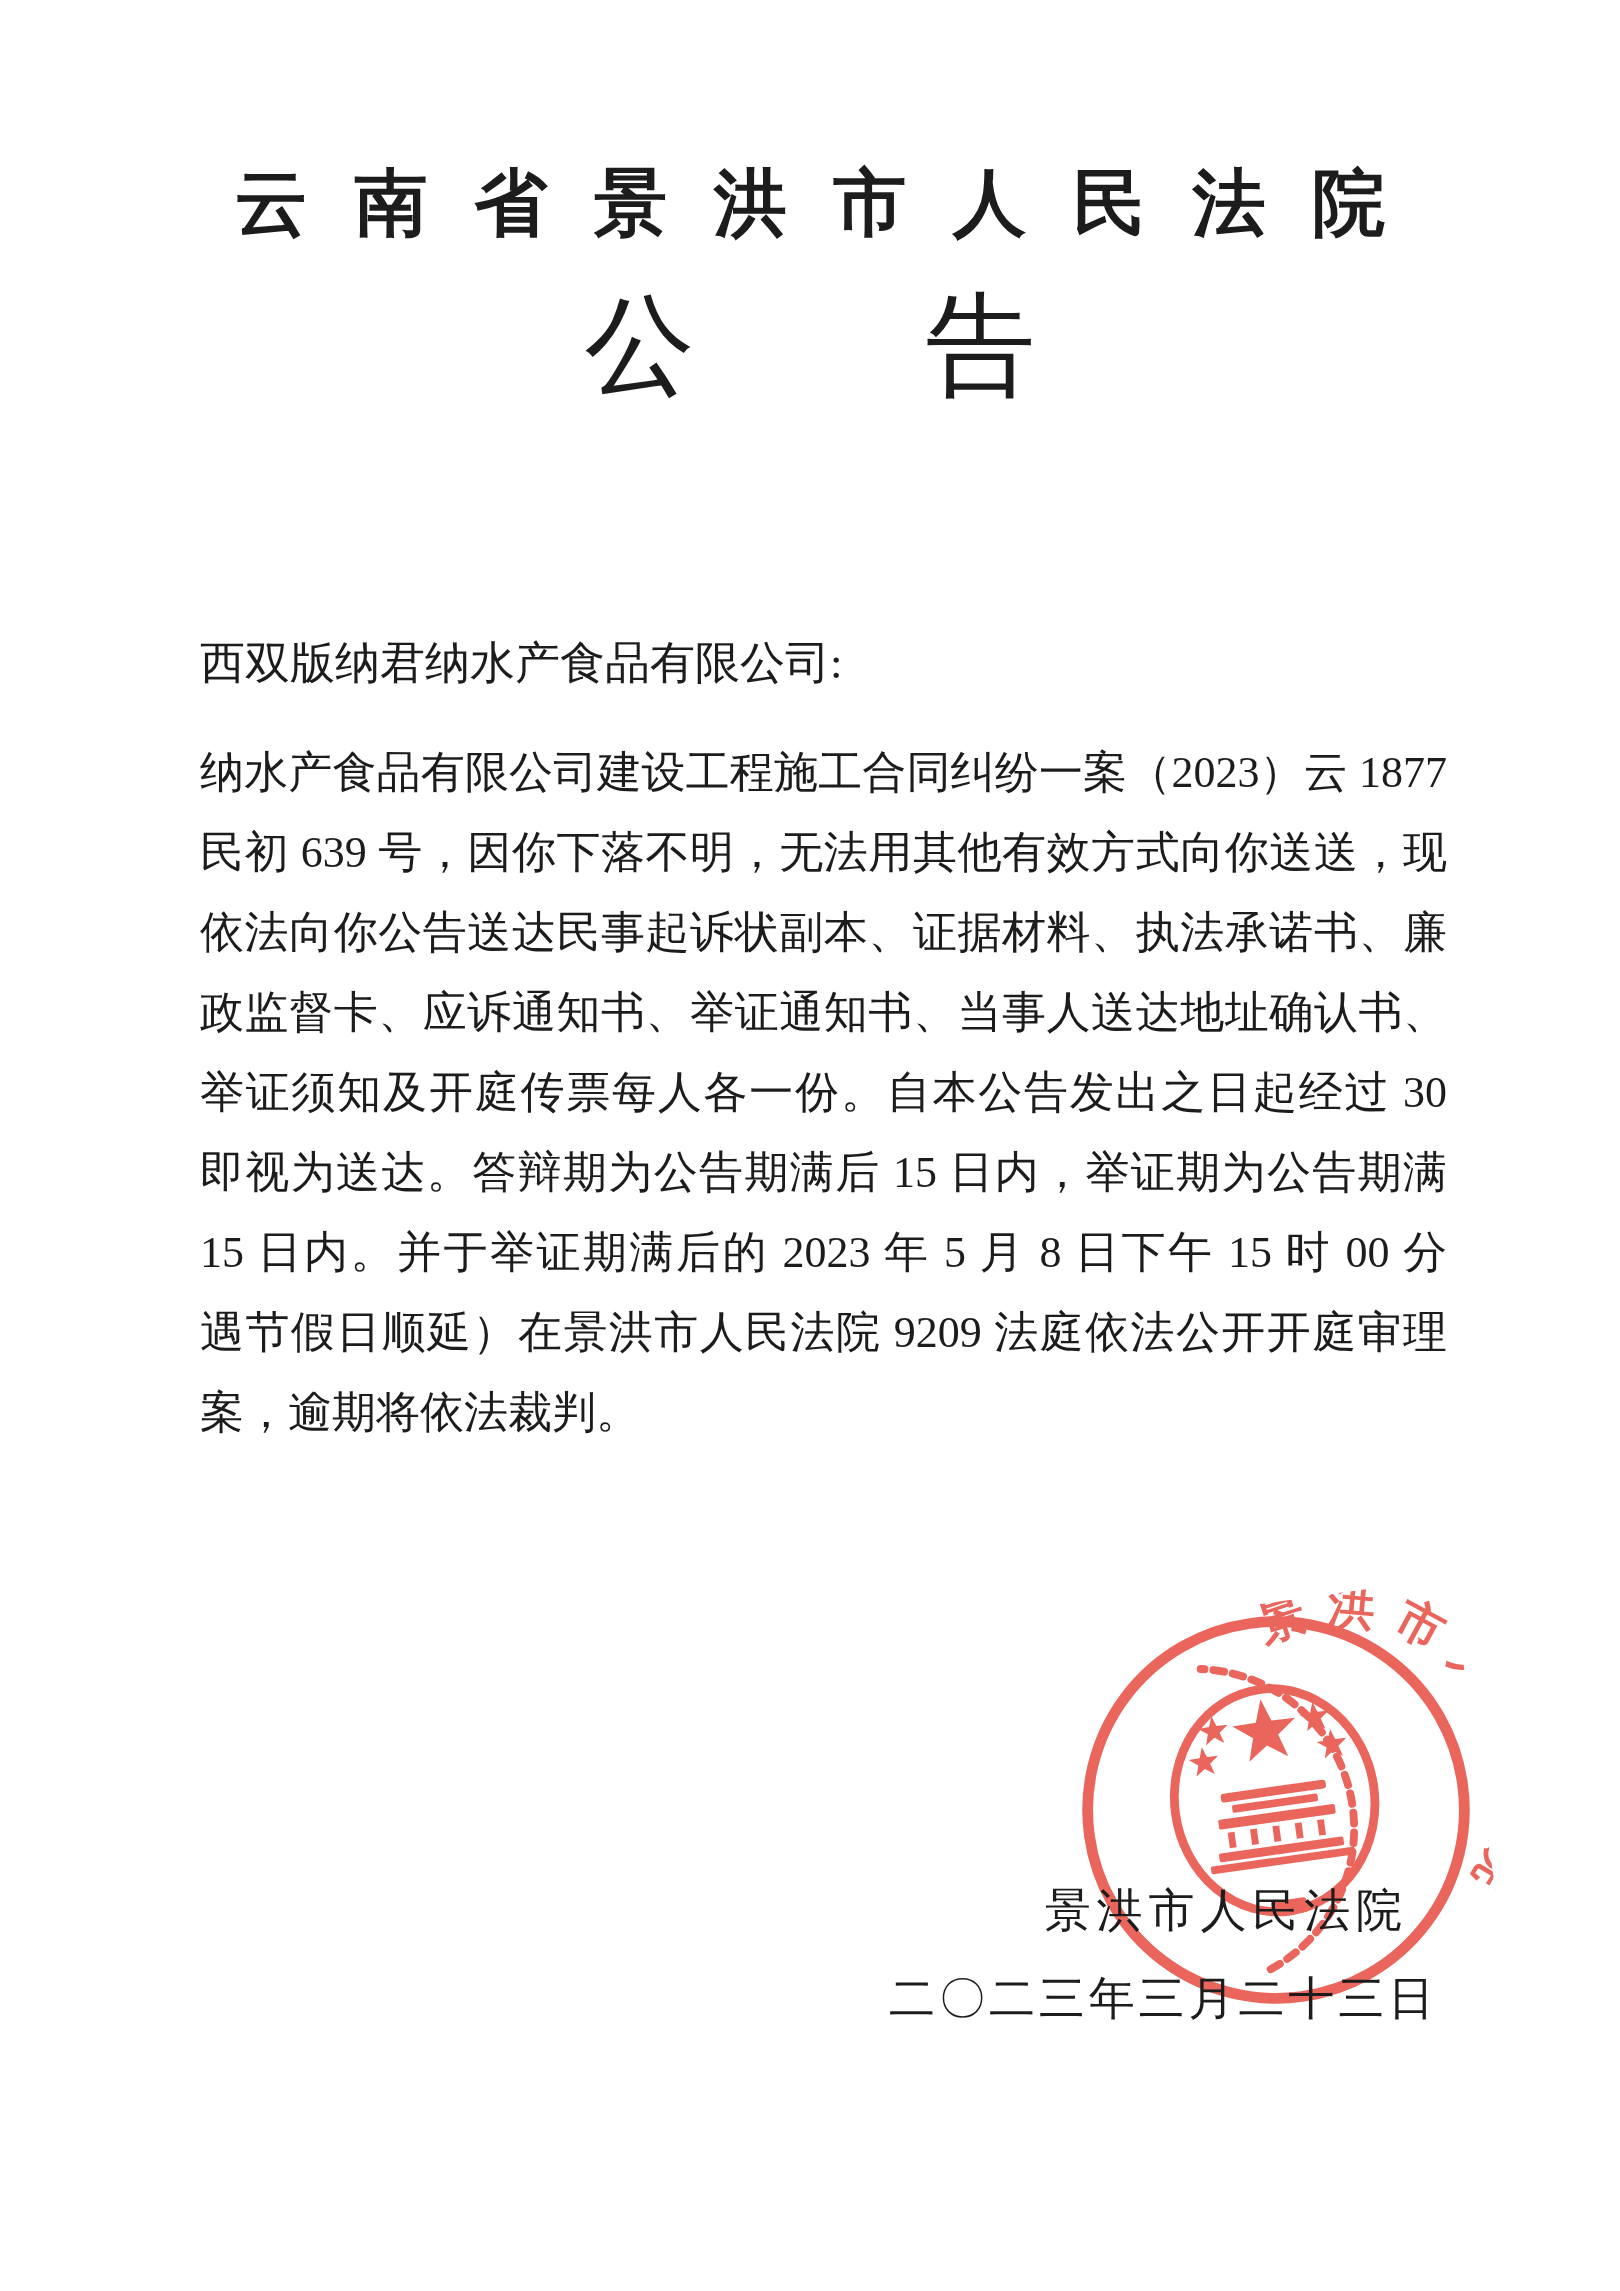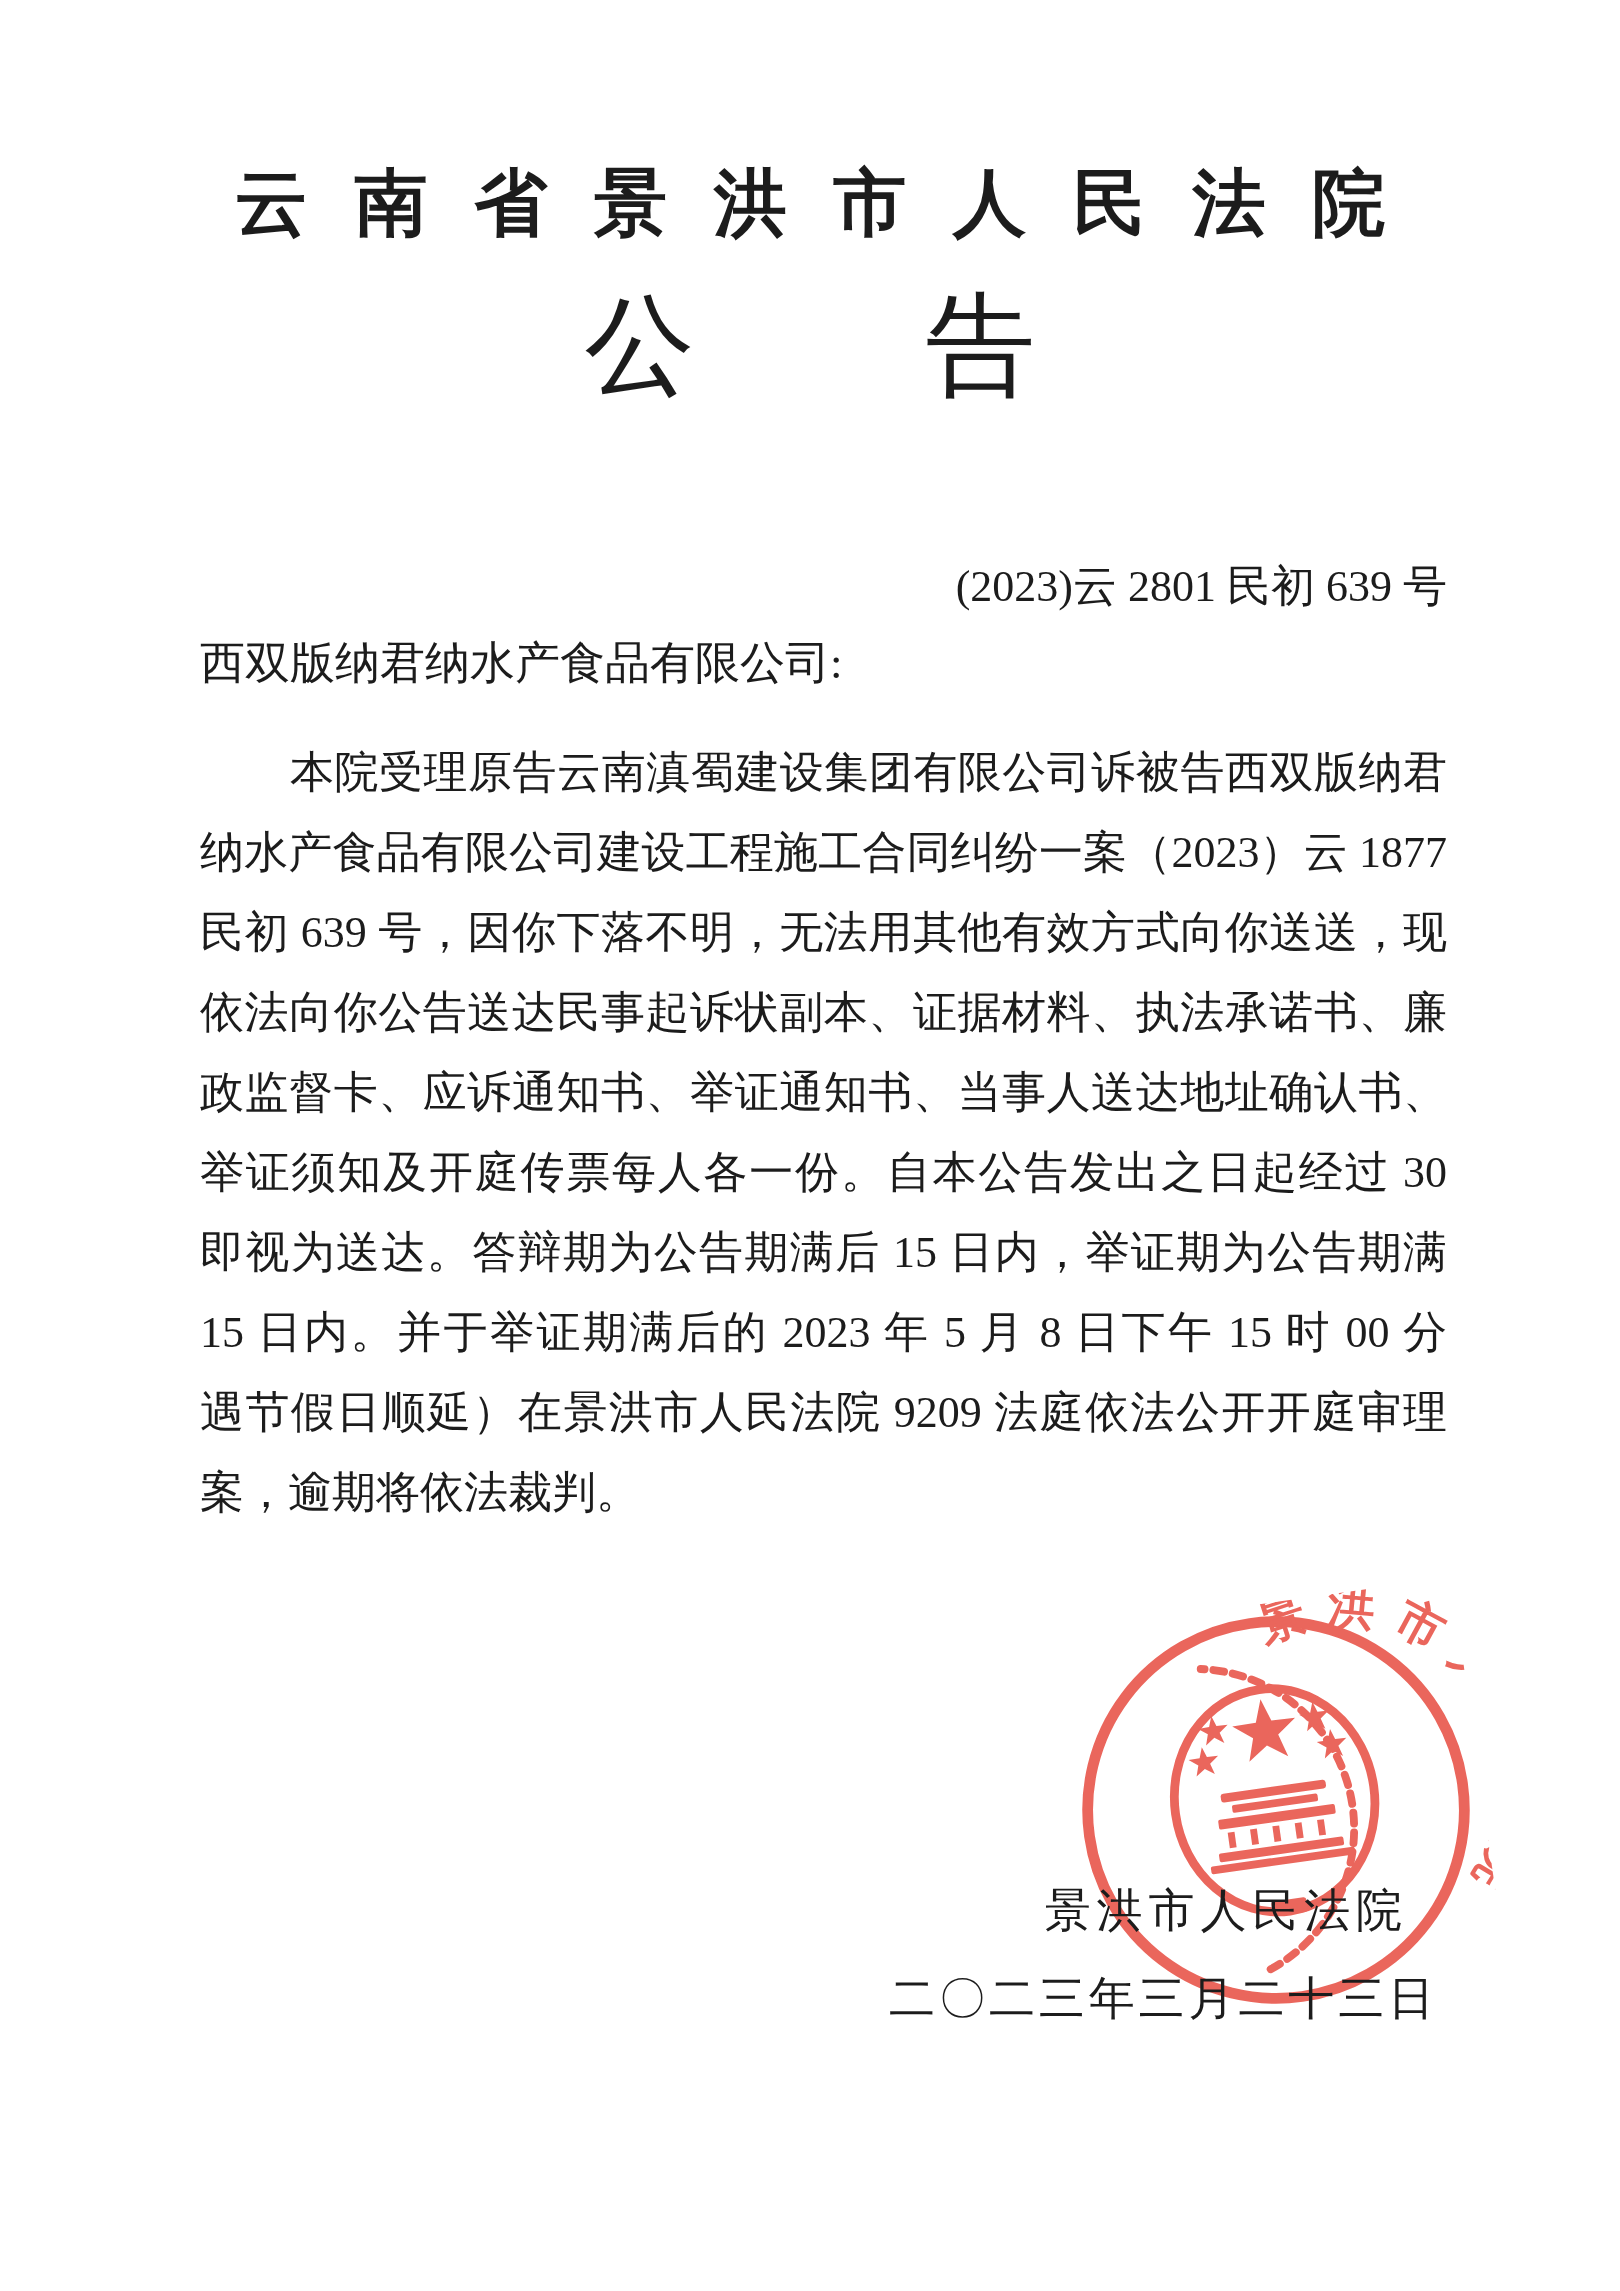--- a/index.html
+++ b/index.html
@@ -69,26 +69,24 @@
 </style>
 </head>
 <body>
 
 <div class="page">
 
   <div class="court-name">云南省景洪市人民法院</div>
 
   <div class="doc-title">公告</div>
 
-  <div class="case-number">(2023)云 2801 民初 639 号</div>
 
   <div class="addressee">西双版纳君纳水产食品有限公司:</div>
 
   <div class="body-block">
-    <div class="body-line first">本院受理原告云南滇蜀建设集团有限公司诉被告西双版纳君</div>
     <div class="body-line">纳水产食品有限公司建设工程施工合同纠纷一案（2023）云 1877</div>
     <div class="body-line">民初 639 号，因你下落不明，无法用其他有效方式向你送送，现</div>
     <div class="body-line">依法向你公告送达民事起诉状副本、证据材料、执法承诺书、廉</div>
     <div class="body-line">政监督卡、应诉通知书、举证通知书、当事人送达地址确认书、</div>
     <div class="body-line">举证须知及开庭传票每人各一份。自本公告发出之日起经过 30 日</div>
     <div class="body-line">即视为送达。答辩期为公告期满后 15 日内，举证期为公告期满后</div>
     <div class="body-line">15 日内。并于举证期满后的 2023 年 5 月 8 日下午 15 时 00 分（如</div>
     <div class="body-line">遇节假日顺延）在景洪市人民法院 9209 法庭依法公开开庭审理此</div>
     <div class="body-line last">案，逾期将依法裁判。</div>
   </div>

